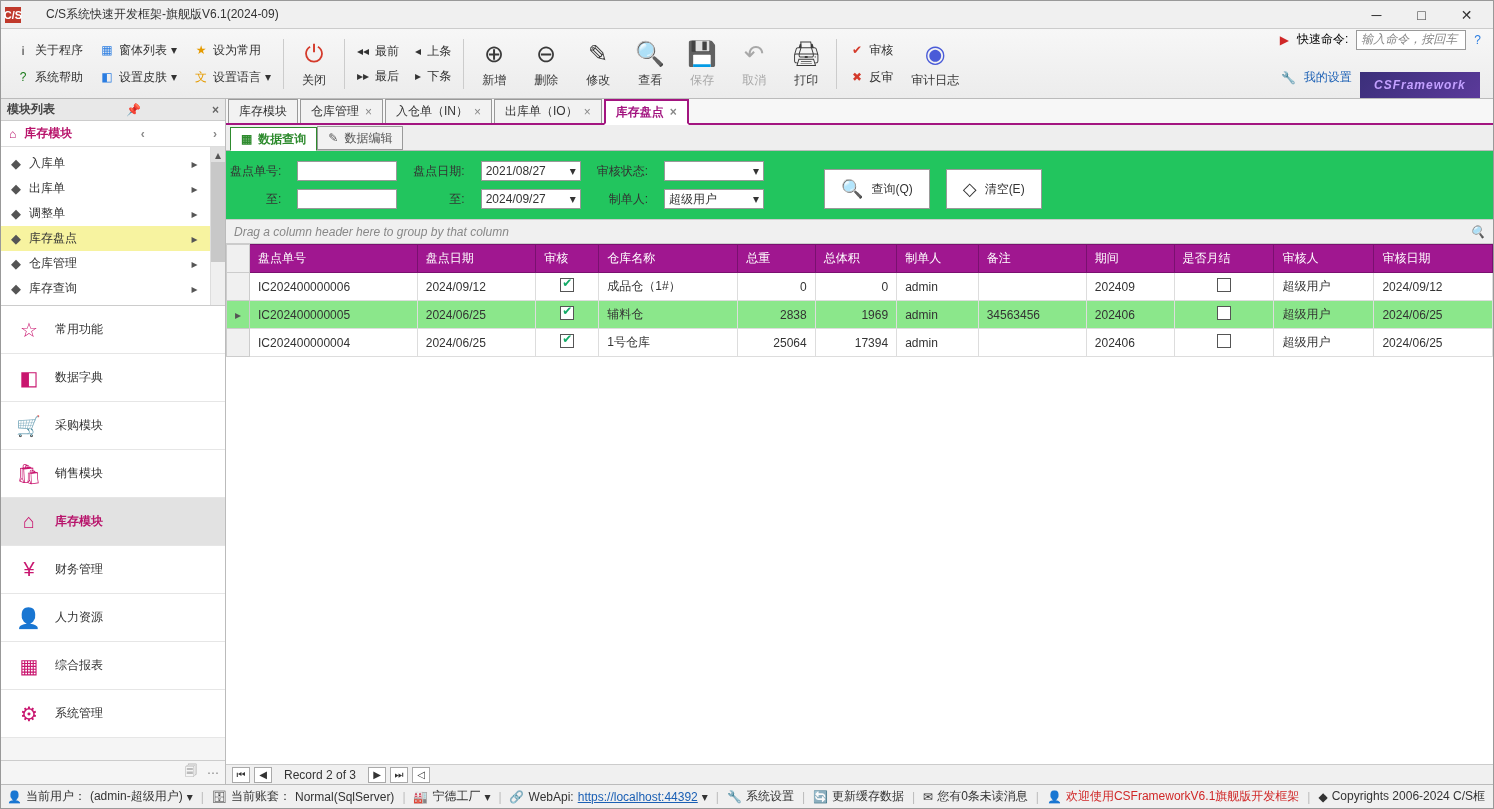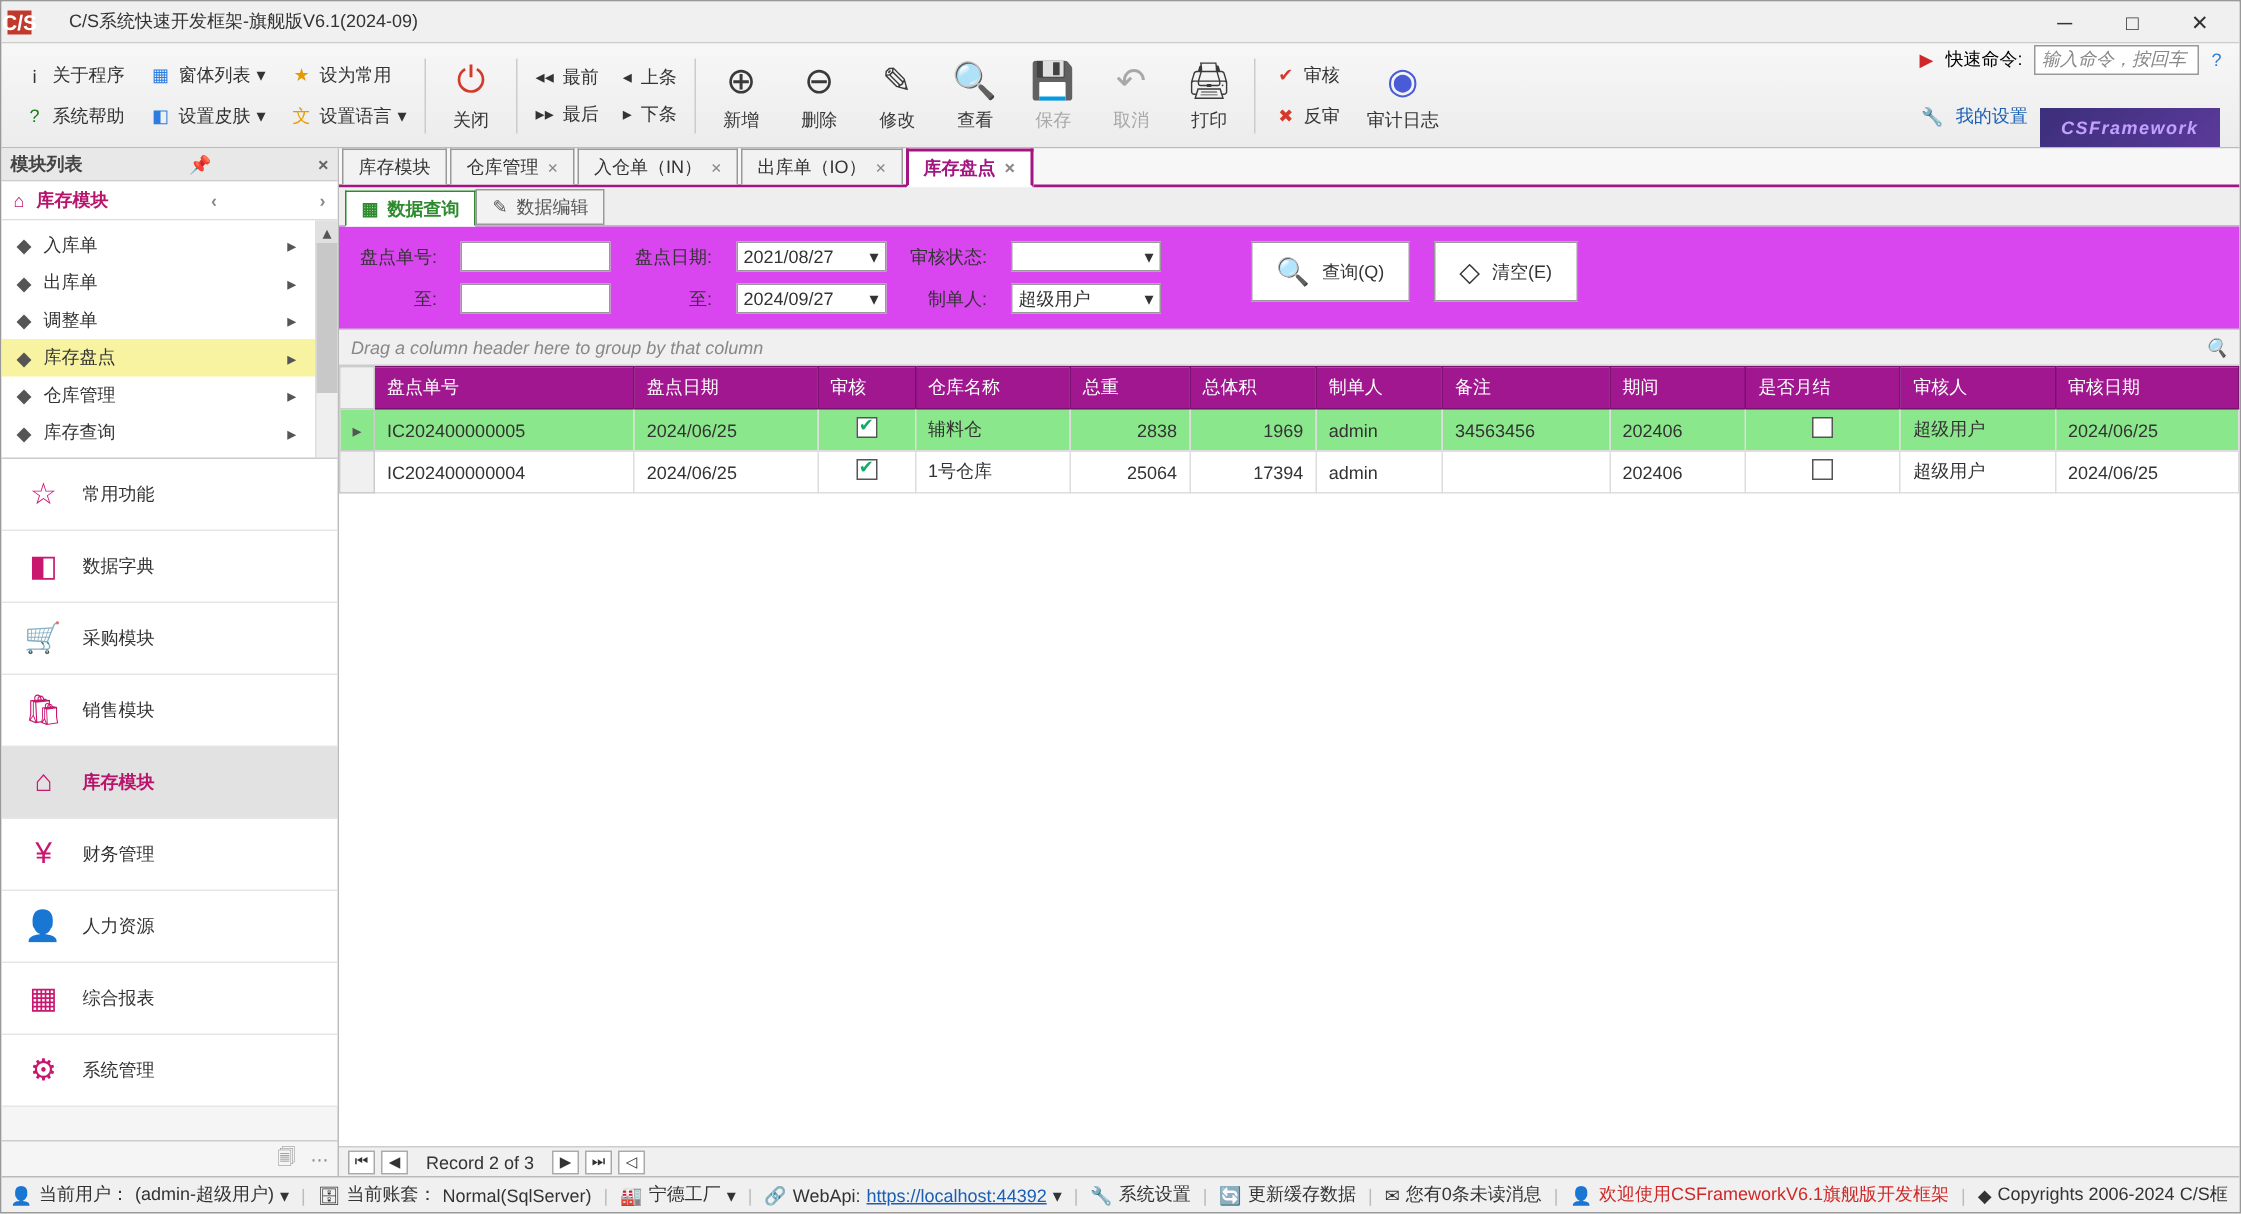--- a/index.html
+++ b/index.html
@@ -1,18 +1,18 @@
 <!DOCTYPE html>
 <html><head>
 <meta charset="utf-8">
 <style>
 * { margin:0; padding:0; box-sizing:border-box; font-family:"Microsoft YaHei",Tahoma,sans-serif; font-size:12px; }
 body { background:#fff; width:1494px; height:809px; overflow:hidden; display:flex; flex-direction:column; border:1px solid #999; }
 .titlebar { height:28px; background:#f0f0f0; display:flex; align-items:center; padding:0 4px; border-bottom:1px solid #ccc; }
-.titlebar .icon { width:16px; height:16px; background:#c0392b; color:#fff; font-size:14px; display:flex; align-items:center; justify-content:center; margin-right:6px; font-weight:bold; }
+.titlebar .icon { width:16px; height:16px; background:#c0392b; color:#fff; font-size:11px; display:flex; align-items:center; justify-content:center; margin-right:6px; font-weight:bold; }
 .titlebar .title { flex:1; color:#333;margin-left:19px; }
 .titlebar .wbtn { width:45px; height:28px; display:flex; align-items:center; justify-content:center; color:#333; font-size:14px; }
 .ribbon { height:70px; background:linear-gradient(#f7f7f7,#ececec); border-bottom:1px solid #bbb; display:flex; align-items:center; padding:0 6px; }
 .rb-group { display:flex; flex-direction:column; justify-content:center; height:100%; padding:0 4px; gap:6px; }
 .rb-item { display:flex; align-items:center; gap:4px; color:#333; cursor:default; padding:2px 4px; }
 .rb-item .ic { width:16px; height:16px; display:flex; align-items:center; justify-content:center; }
 .rb-sep { width:1px; background:#ccc; height:50px; margin:0 4px; }
 .rb-big { display:flex; flex-direction:column; align-items:center; justify-content:center; padding:0 10px; gap:2px; height:100%; }
 .rb-big .bicon { width:32px; height:32px; display:flex; align-items:center; justify-content:center; font-size:24px; }
 .rb-big .blabel { font-size:12px; color:#333; }
@@ -45,21 +45,21 @@
 .side-bigitem .bi { width:28px; height:28px; display:flex; align-items:center; justify-content:center; color:#c9166f; font-size:20px; }
 .side-foot { height:24px; border-top:1px solid #ccc; display:flex; align-items:center; justify-content:flex-end; padding:0 6px; gap:10px; color:#888; }
 .main { flex:1; display:flex; flex-direction:column; min-width:0; }
 .tabs { height:26px; display:flex; align-items:flex-end; background:#f7f7f7; border-bottom:2px solid #a31580; padding-left:2px; }
 .tab { height:24px; padding:0 10px; display:flex; align-items:center; gap:6px; border:1px solid #999; border-bottom:none; background:#f2f2f2; margin-right:2px; color:#333; }
 .tab.active { background:#fff; border:2px solid #a31580; border-bottom:2px solid #fff; color:#a31580; font-weight:bold; position:relative; top:2px; height:26px; }
 .tab .x { color:#888; }
 .subtabs { height:26px; display:flex; align-items:flex-end; background:#eee; border-bottom:1px solid #bbb; padding:2px 4px 0; gap:0; }
 .subtab { height:24px; padding:0 10px; display:flex; align-items:center; gap:6px; border:1px solid #999; background:#f2f2f2; color:#555; }
 .subtab.active { background:#fff; border:1px solid #2e8b2e; color:#2e8b2e; font-weight:bold; border-bottom:1px solid #fff; position:relative; top:1px; }
-.filter-bar { padding:10px 14px; display:flex; align-items:flex-start; gap:20px; background:#d946ef; border-bottom:1px solid #ccc; flex-wrap:wrap; }
+.filter-bar { padding:10px 4px; display:flex; align-items:flex-end; gap:20px; background:#22c55e; border-bottom:1px solid #ccc; flex-wrap:wrap; }
 .fgrid { display:grid; grid-template-columns:auto auto auto auto auto auto; gap:8px 16px; align-items:center; }
 .fgrid label { text-align:right; color:#333; }
 .finput { width:100px; height:20px; border:1px solid #999; background:#fff; }
 .fdate { width:100px; height:20px; border:1px solid #999; background:#fff; display:flex; align-items:center; padding:0 4px; justify-content:space-between; color:#333; }
 .fsel { width:100px; height:20px; border:1px solid #999; background:#fff; display:flex; align-items:center; padding:0 4px; justify-content:space-between; color:#333; }
 .fbtns { display:flex; gap:16px; margin-left:40px; }
 .fbtn { height:40px; padding:0 16px; border:1px solid #999; background:#fff; display:flex; align-items:center; gap:8px; color:#333; }
 .group-bar { height:24px; background:#f0f0f0; color:#888; display:flex; align-items:center; padding:0 8px; border-bottom:1px solid #ccc; font-style:italic; }
 .group-bar .srch { margin-left:auto; color:#555; }
 .grid { flex:1; overflow:auto; background:#fff; }
@@ -393,20 +393,35 @@
               <th>总体积</th>
               <th>制单人</th>
               <th>备注</th>
               <th>期间</th>
               <th>是否月结</th>
               <th>审核人</th>
               <th>审核日期</th>
             </tr>
           </thead>
           <tbody>
+            <tr class="">
+              <td class="rowhdr"></td>
+              <td>IC202400000006</td>
+              <td>2024/09/12</td>
+              <td style="text-align:center"><span class="chk on"></span></td>
+              <td>成品仓（1#）</td>
+              <td class="num">0</td>
+              <td class="num">0</td>
+              <td>admin</td>
+              <td></td>
+              <td>202409</td>
+              <td style="text-align:center"><span class="chk "></span></td>
+              <td>超级用户</td>
+              <td>2024/09/12</td>
+            </tr>
             <tr class="selected">
               <td class="rowhdr">▸</td>
               <td>IC202400000005</td>
               <td>2024/06/25</td>
               <td style="text-align:center"><span class="chk on"></span></td>
               <td>辅料仓</td>
               <td class="num">2838</td>
               <td class="num">1969</td>
               <td>admin</td>
               <td>34563456</td>

